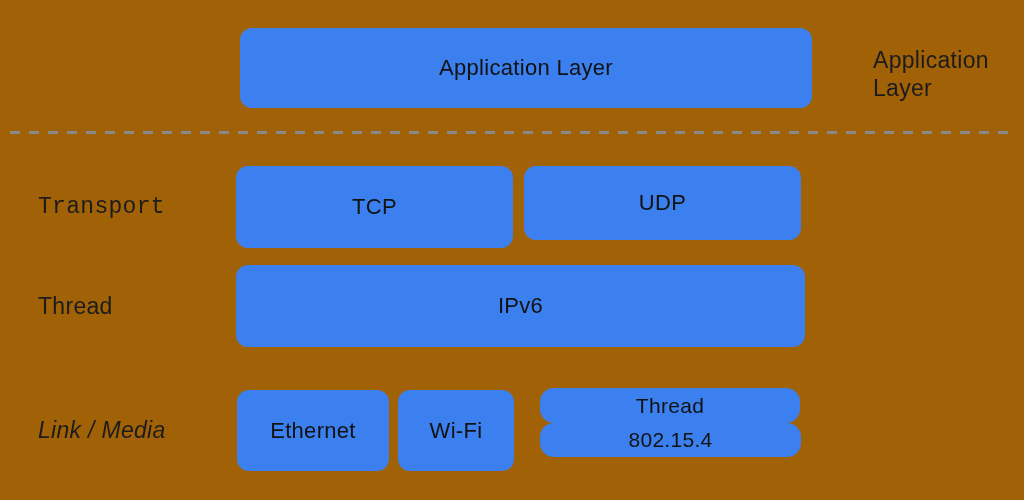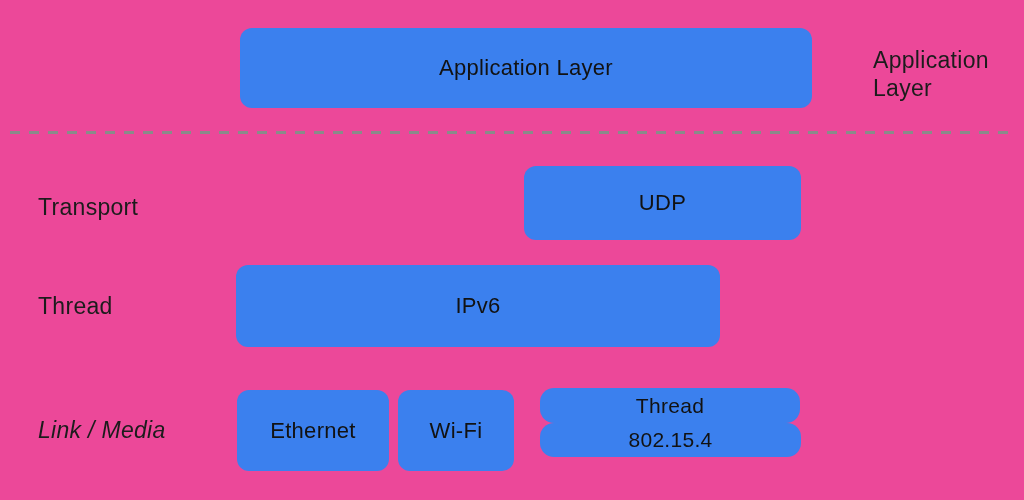--- a/index.html
+++ b/index.html
@@ -3,21 +3,21 @@
 <meta charset="utf-8">
 <style>
   html, body {
     margin: 0;
     padding: 0;
   }
   #canvas {
     position: relative;
     width: 1024px;
     height: 500px;
-    background: #ec4899;
+    background: #a16207;
     font-family: "Liberation Sans", sans-serif;
     color: #171717;
     overflow: hidden;
   }
   .block {
     position: absolute;
     background: #3b80ee;
     border-radius: 12px;
     display: flex;
     align-items: center;
@@ -52,46 +52,47 @@
     left: 10px;
     top: 131px;
     width: 1002px;
     height: 3px;
     background: repeating-linear-gradient(to right, #8a8a8a 0 10px, transparent 10px 19px);
   }
   
   #blk-app    { left: 240px; top: 28px;  width: 572px; height: 80px; }
   #blk-tcp    { left: 236px; top: 166px; width: 277px; height: 82px; }
   #blk-udp    { left: 524px; top: 166px; width: 277px; height: 74px; }
-  #blk-ipv6   { left: 236px; top: 265px; width: 484px; height: 82px; }
+  #blk-ipv6   { left: 236px; top: 265px; width: 569px; height: 82px; }
   #blk-eth    { left: 237px; top: 390px; width: 152px; height: 81px; }
   #blk-wifi   { left: 398px; top: 390px; width: 116px; height: 81px; }
   #blk-thread { left: 540px; top: 388px; width: 260px; height: 35px; }
   #blk-802    { left: 540px; top: 423px; width: 261px; height: 34px; }
   
-  #lbl-transport { left: 38px; top: 166px; height: 82px; }
+  #lbl-transport { left: 38px; top: 166px; height: 82px; font-family: Liberation Mono, monospace; }
   #lbl-network   { left: 38px; top: 265px; height: 82px; }
   #lbl-linkmedia { left: 38px; top: 390px; height: 81px; font-style: italic; }
   
   #lbl-side-app { left: 873px; top: 46px; }
   #lbl-side-net { left: 850px; top: 280px; }
 </style>
 </head>
 <body>
 
 <div id="canvas">
 
   <div class="block" id="blk-app">Application Layer</div>
 
   <div class="side-label" id="lbl-side-app">Application Layer</div>
 
   <div class="divider"></div>
 
 
   <div class="row-label" id="lbl-transport">Transport</div>
+  <div class="block" id="blk-tcp">TCP</div>
   <div class="block" id="blk-udp">UDP</div>
 
   <div class="row-label" id="lbl-network">Thread</div>
   <div class="block" id="blk-ipv6">IPv6</div>
 
   <div class="row-label" id="lbl-linkmedia">Link / Media</div>
   <div class="block" id="blk-eth">Ethernet</div>
   <div class="block" id="blk-wifi">Wi-Fi</div>
   <div class="block small" id="blk-thread">Thread</div>
   <div class="block small" id="blk-802">802.15.4</div>

